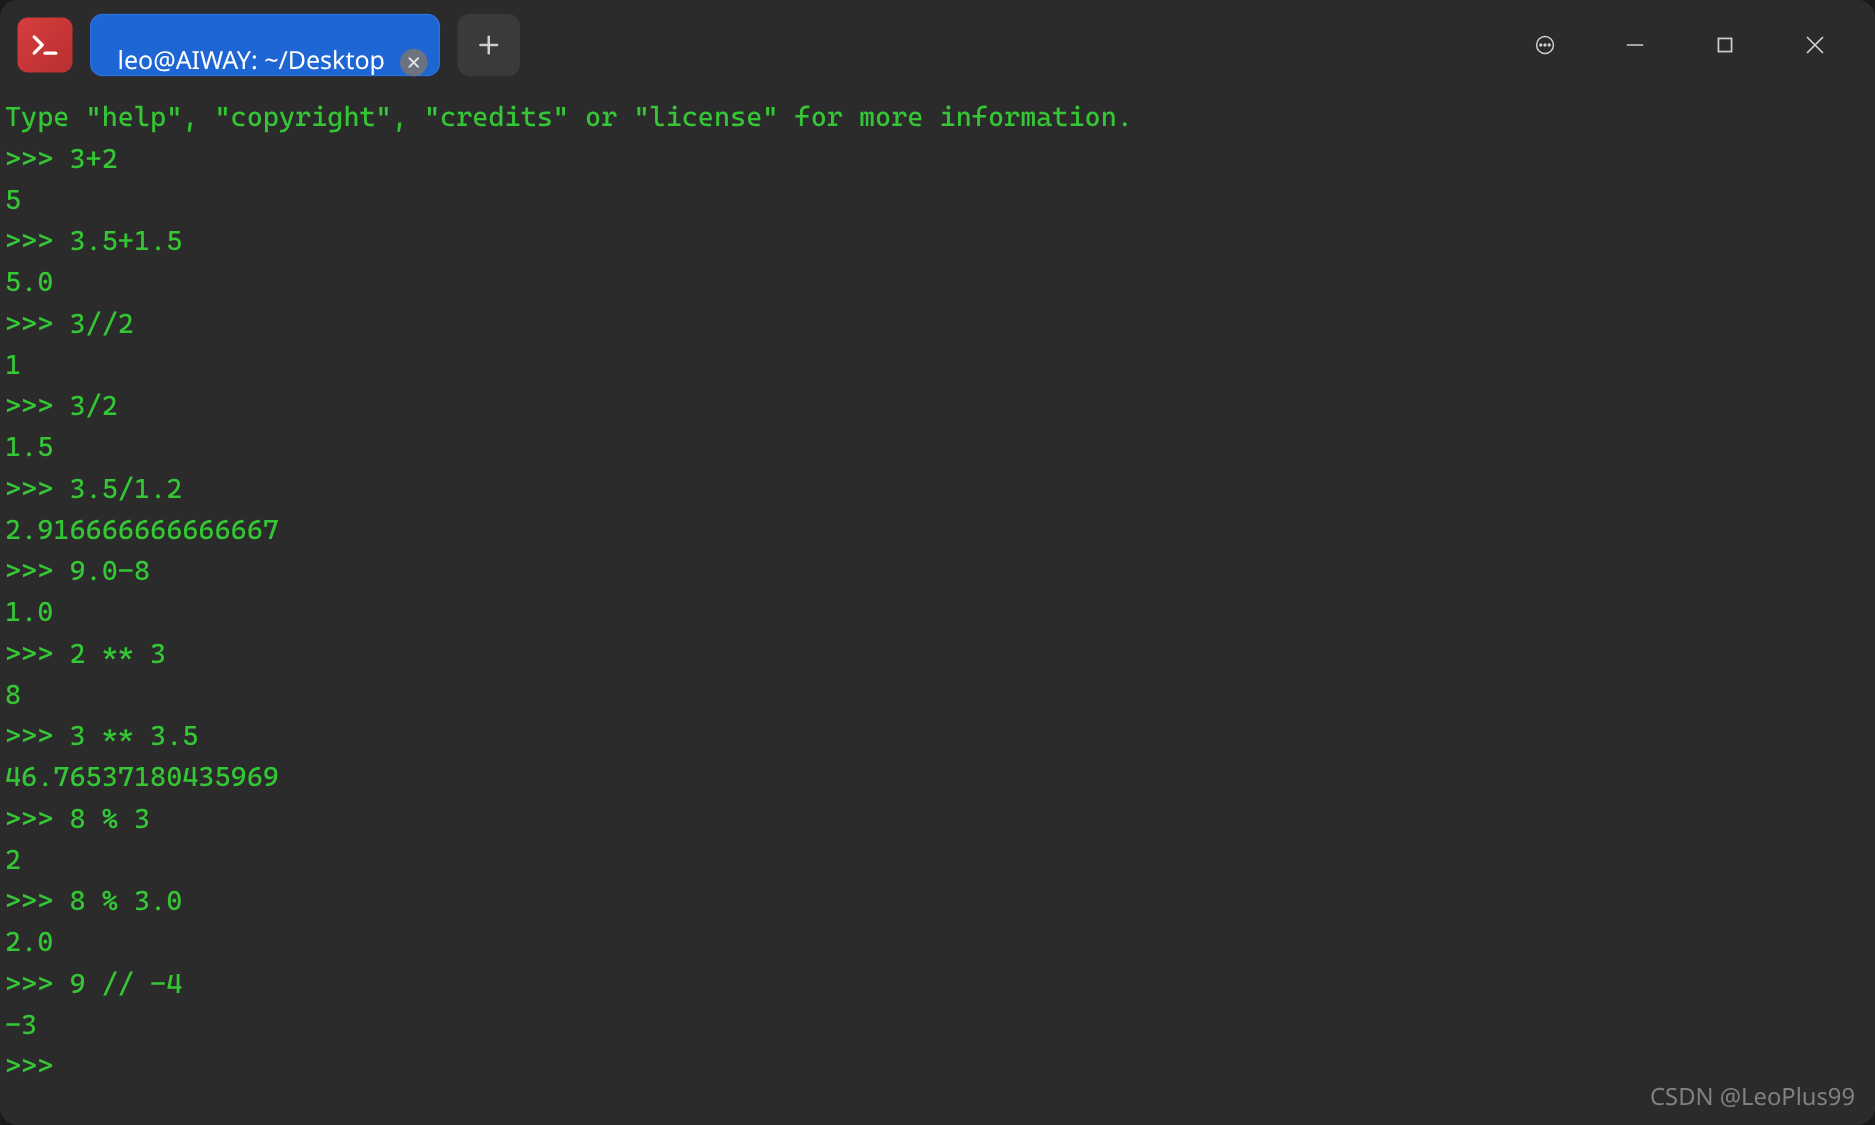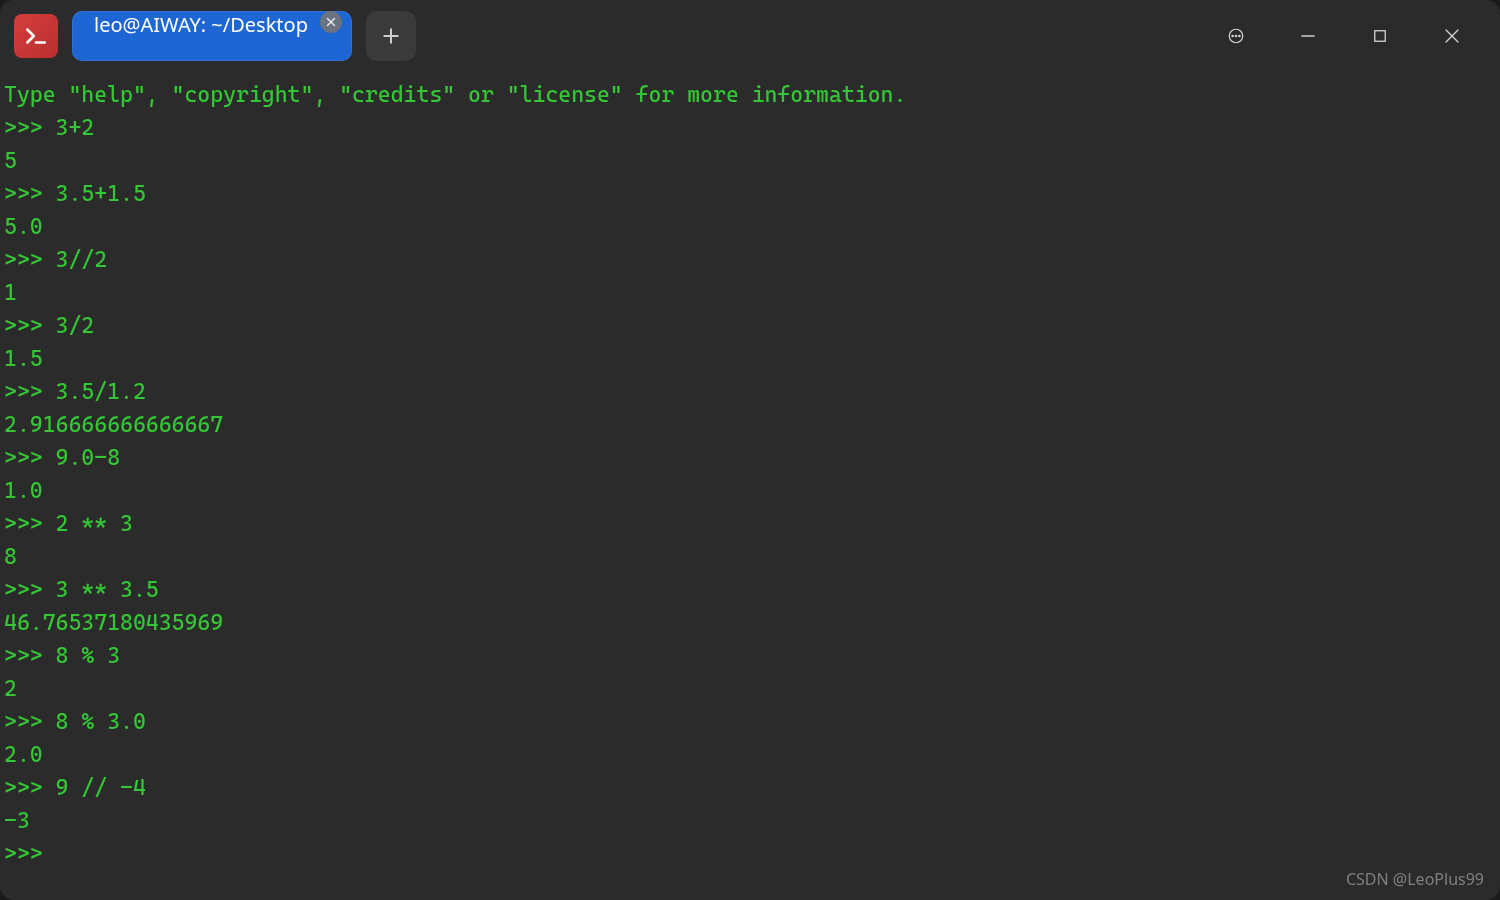--- a/index.html
+++ b/index.html
@@ -31,21 +31,21 @@
     width: 44px; height: 44px;
     border-radius: 8px;
     background: linear-gradient(135deg, #d63d3d 0%, #b82f2f 100%);
     display: flex; align-items: center; justify-content: center;
   }
   .app-icon svg { width: 26px; height: 26px; }
   .tab {
     height: 50px;
     border-radius: 10px;
     background: #1e66d4;
-    display: flex; align-items: flex-start;
+    display: flex; align-items: flex-end;
     padding: 0 10px 0 22px;
     color: #fff;
     font-family: "Segoe UI", system-ui, sans-serif;
     font-size: 20px;
     gap: 12px;
     min-width: 280px;
     box-shadow: inset 0 0 0 1px rgba(255,255,255,0.08);
   }
   .tab-close {
     width: 22px; height: 22px; border-radius: 50%;
@@ -75,21 +75,21 @@
     white-space: pre;
     overflow: hidden;
     font-family: Consolas, "Cascadia Mono", ui-monospace, monospace;
   }
   .watermark {
     position: absolute;
     right: 16px;
     bottom: 10px;
     color: #8a8a8a;
     font-family: "Segoe UI", system-ui, sans-serif;
-    font-size: 16px;
+    font-size: 19px;
     opacity: 0.9;
   }
 </style>
 </head>
 <body>
 
 <div class="window">
   <div class="titlebar">
     <div class="app-icon">
       <svg viewBox="0 0 24 24" fill="none" stroke="#fff" stroke-width="2.4" stroke-linecap="round" stroke-linejoin="round">

